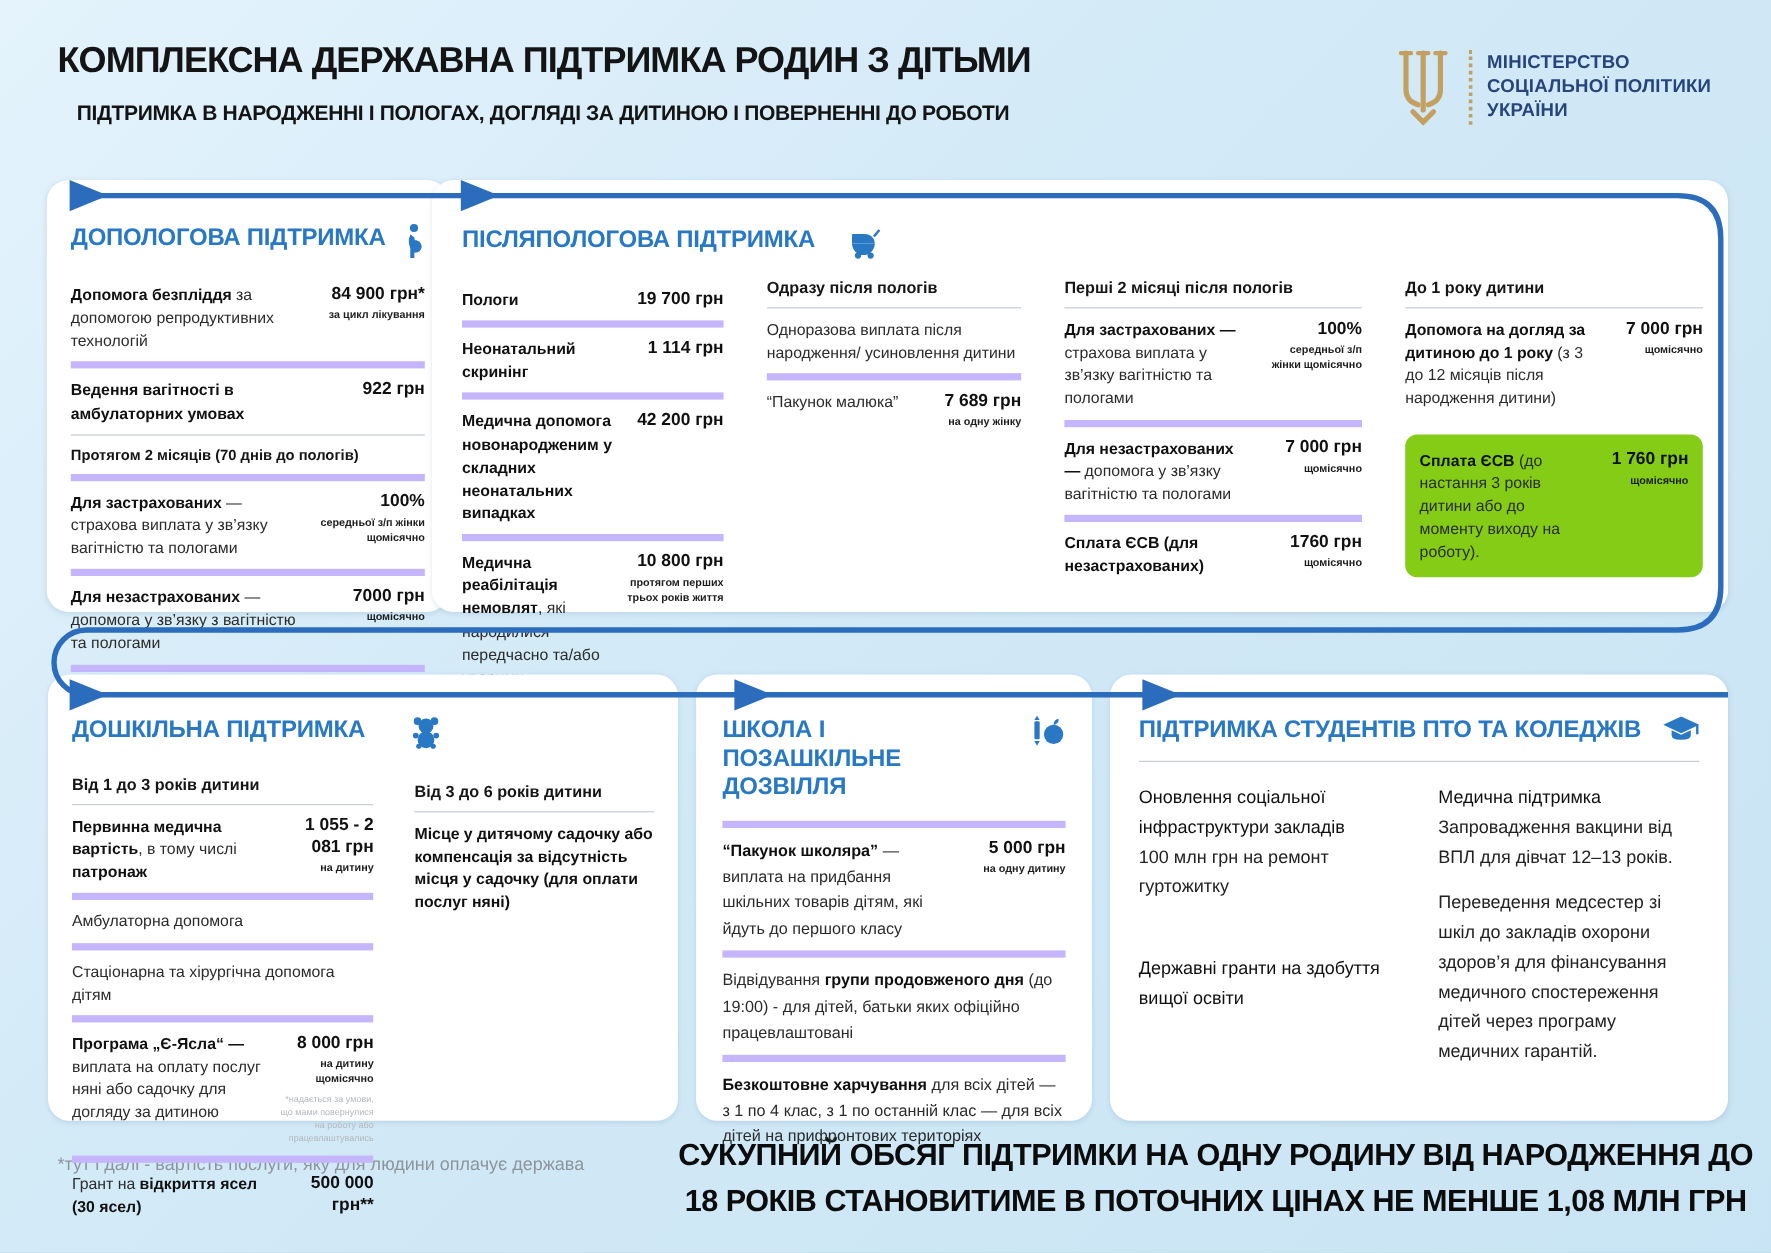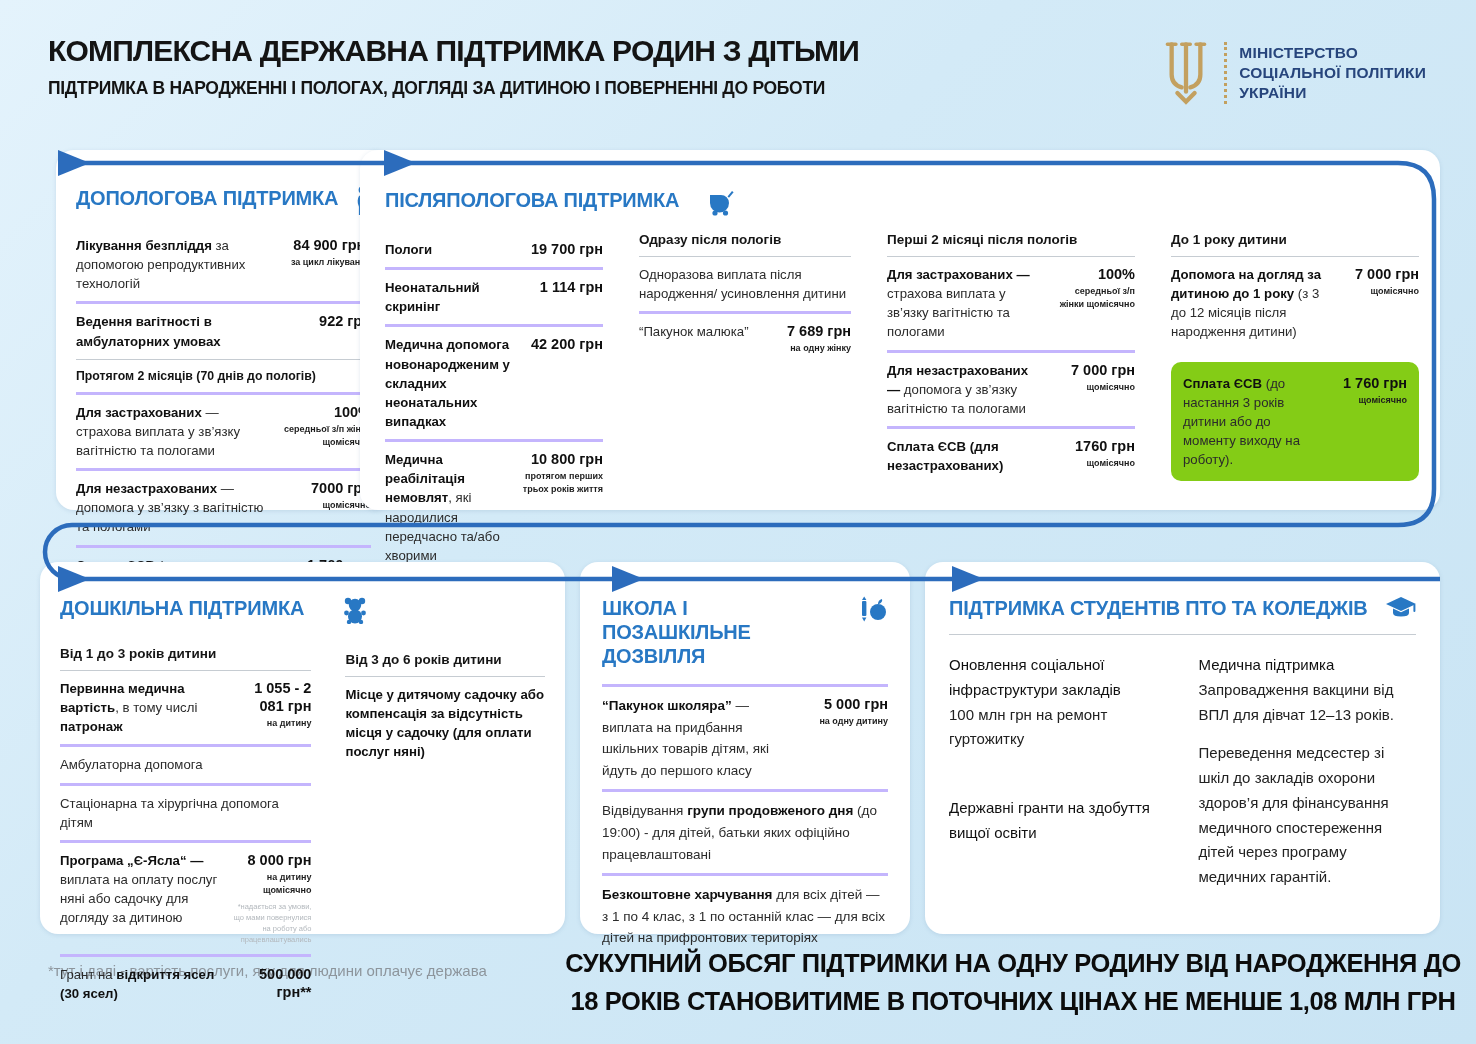--- a/index.html
+++ b/index.html
@@ -4,40 +4,40 @@
 <style>
   html,body{margin:0;padding:0;background:#b9d9ec;}
   .page{
     position:relative;width:1476px;height:1044px;overflow:hidden;
     font-family:"Liberation Sans",sans-serif;
     background:linear-gradient(135deg,#e4f3fc 0%,#d3eaf7 40%,#c9e4f4 100%);
   }
   
   .hdr{position:absolute;left:48px;top:34px;}
   .hdr h1{margin:0 0 10px 0;font-size:30px;font-weight:700;color:#141414;letter-spacing:-0.8px;}
-  .hdr h2{margin:0;font-size:17.5px;font-weight:700;color:#141414;letter-spacing:-0.3px;}
+  .hdr h2{margin:16px;font-size:17.5px;font-weight:700;color:#141414;letter-spacing:-0.3px;}
   .logo{position:absolute;right:50px;top:40px;display:flex;align-items:center;gap:12px;}
   .logo .sep{width:0;height:62px;border-left:3px dotted #c3a05f;}
   .logo .mintxt{color:#27457c;font-weight:700;font-size:15.5px;line-height:1.3;letter-spacing:0.2px;}
   
   .card{position:absolute;background:#ffffff;border-radius:18px;box-shadow:0 1px 4px rgba(90,130,165,0.18);z-index:1;}
   .card-title{display:flex;justify-content:space-between;align-items:flex-start;color:#2878c4;font-weight:700;font-size:20px;letter-spacing:-0.2px;line-height:1.2;}
   .colhead{font-size:13.5px;font-weight:700;color:#151515;padding-bottom:9px;border-bottom:1px solid #c6ccd2;}
-  .item{display:flex;justify-content:space-between;gap:10px;padding:8px 0;border-top:3px solid #c4b5fd;}
+  .item{display:flex;justify-content:space-between;gap:10px;padding:8px 0;border-top:6px solid #c4b5fd;}
   .item.first{border-top:none;}
   .txt{flex:1;font-size:13.2px;line-height:1.45;color:#2b2b2b;}
   .b{font-weight:700;color:#101010;}
   .vwrap{width:92px;text-align:right;flex-shrink:0;}
   .v{font-weight:700;font-size:14.5px;color:#101010;line-height:1.25;}
   .n{font-size:9px;font-weight:700;color:#1d1d1d;margin-top:2px;line-height:1.45;}
   .sn{font-size:7.5px;font-weight:400;color:#b3b8bd;margin-top:5px;line-height:1.45;}
   .subhead-row{padding:9px 0;border-top:1px solid #c6ccd2;font-size:12.3px;font-weight:700;color:#141414;}
   .hl{background:#84cc16;border-radius:10px;padding:12px 12px;border-top:none;margin-top:12px;}
   
-  #card-prenatal{left:56px;top:150px;width:335px;height:360px;padding:36px 20px 0 20px;box-sizing:border-box;}
+  #card-prenatal{left:39px;top:150px;width:335px;height:360px;padding:36px 20px 0 20px;box-sizing:border-box;}
   #card-prenatal .vwrap{width:90px;}
   #card-postnatal{left:360px;top:150px;width:1080px;height:360px;box-sizing:border-box;}
   #card-postnatal .card-title{position:absolute;left:25px;top:38px;width:350px;}
   #card-postnatal .cols{position:absolute;left:25px;top:82px;display:grid;grid-template-columns:218px 212px 248px 248px;column-gap:36px;}
   #card-postnatal .vwrap{width:82px;}
   .row2{top:562px;height:372px;box-sizing:border-box;}
   #card-preschool{left:40px;width:525px;padding:34px 20px 0 20px;}
   #card-preschool .card-title{width:308px;}
   #card-preschool .cols{display:flex;gap:34px;margin-top:22px;}
   #card-preschool .colA{width:252px;}
@@ -92,21 +92,21 @@
   <div class="card" id="card-prenatal">
     <div class="card-title">
       <span>ДОПОЛОГОВА ПІДТРИМКА</span>
       <svg class="icon" width="18" height="30" viewBox="0 0 18 30" fill="#2878c4">
         <circle cx="9" cy="4" r="3.4"></circle>
         <path d="M6.2 9.5 c-1.8 3.2 -2 7 -0.6 10.2 c0.5 1.2 0.3 2.2 0.3 3.3 V29 h3.4 v-4.5 c3.6 0.3 6.3 -2.2 6 -5.4 c-0.3 -3 -2.8 -5 -5.6 -4.8 l-0.4 -2.4 z"></path>
       </svg>
     </div>
     <div style="margin-top:12px;">
       <div class="item first">
-        <div class="txt"><span class="b">Лікування безпліддя</span><span> за допомогою репродуктивних технологій</span></div>
+        <div class="txt"><span class="b">Допомога безпліддя</span><span> за допомогою репродуктивних технологій</span></div>
         <div class="vwrap">
             <div class="v">84 900 грн*</div>
             <div class="n">за цикл лікування</div>
           </div>
       </div>
       <div class="item">
         <div class="txt"><span class="b">Ведення вагітності в амбулаторних умовах</span></div>
         <div class="vwrap">
             <div class="v">922 грн</div>
           </div>

